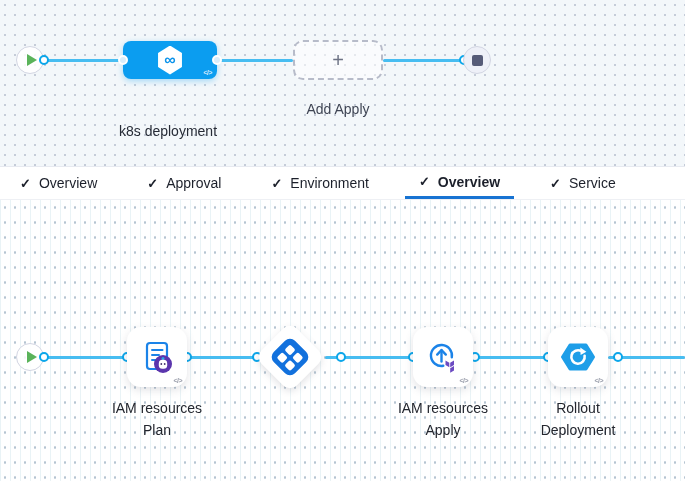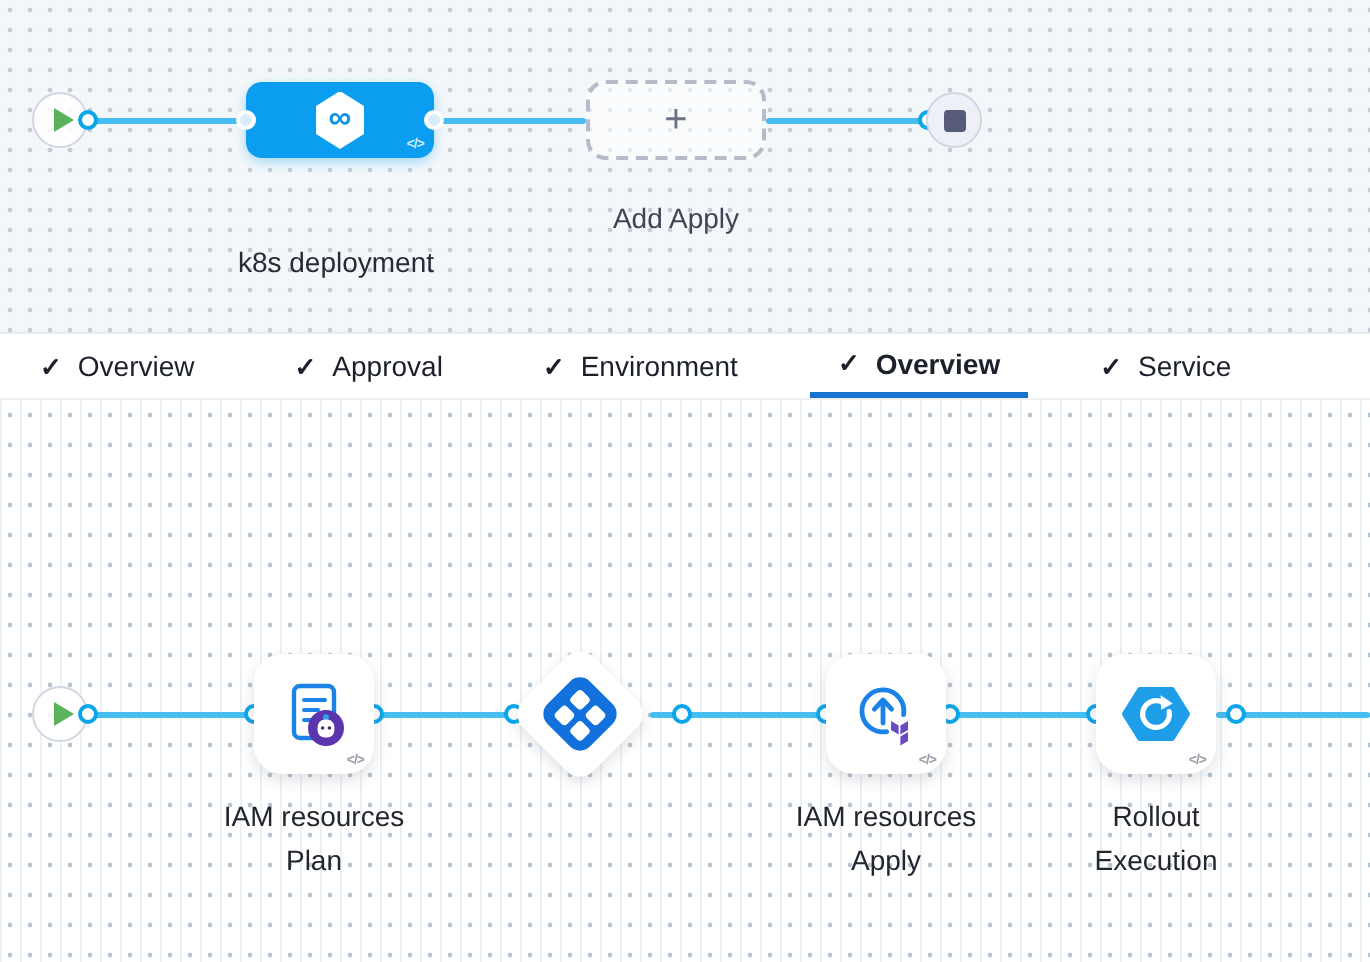--- a/index.html
+++ b/index.html
@@ -191,16 +191,16 @@
 
     <div class="step-card" style="left:548px;top:127px;">
       <svg width="36" height="36" viewBox="0 0 36 36">
         <polygon points="10,6 26,6 33.5,18 26,30 10,30 2.5,18" fill="#1e9ee8" stroke="#1e9ee8" stroke-width="3" stroke-linejoin="round"></polygon>
         <path d="M 24.6 16.8 A 6.7 6.7 0 1 1 21.35 12.2" fill="none" stroke="#fff" stroke-width="2.6" stroke-linecap="round"></path>
         <polygon points="20.3,8.6 26.4,12.7 20.6,15.9" fill="#fff"></polygon>
       </svg>
       <div class="code-badge">&lt;/&gt;</div>
     </div>
     <div class="step-label" style="left:578px;">Rollout
-Execution</div>
+Deployment</div>
   </div>
 
 </div>
 
 </body></html>

